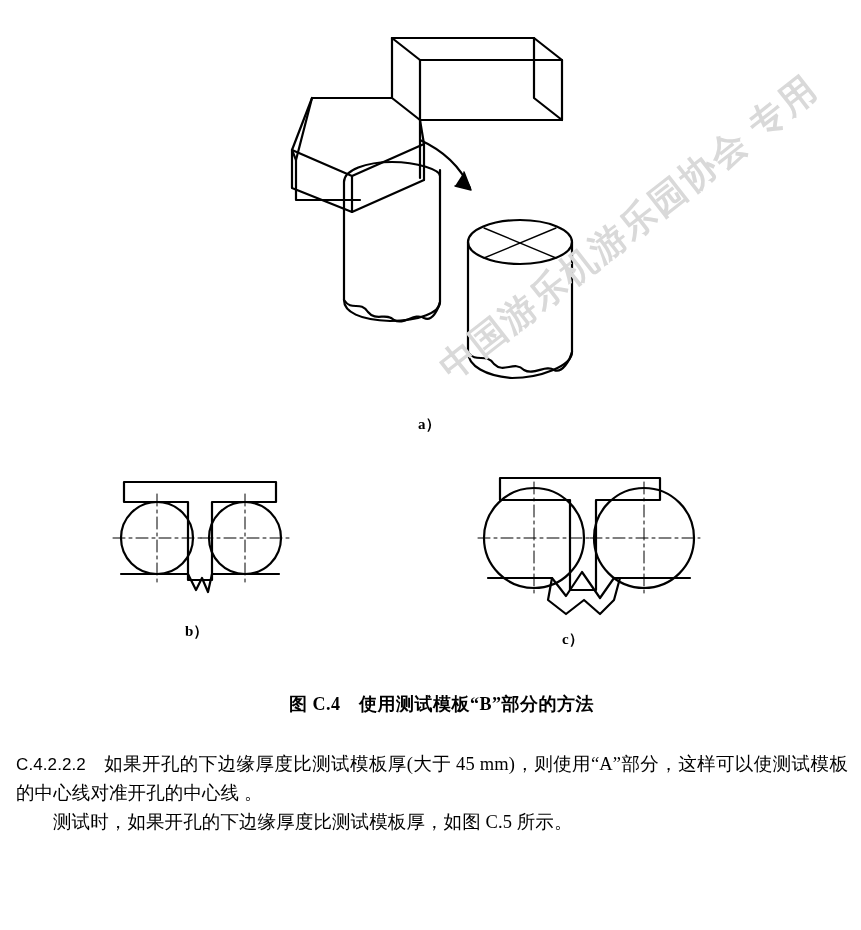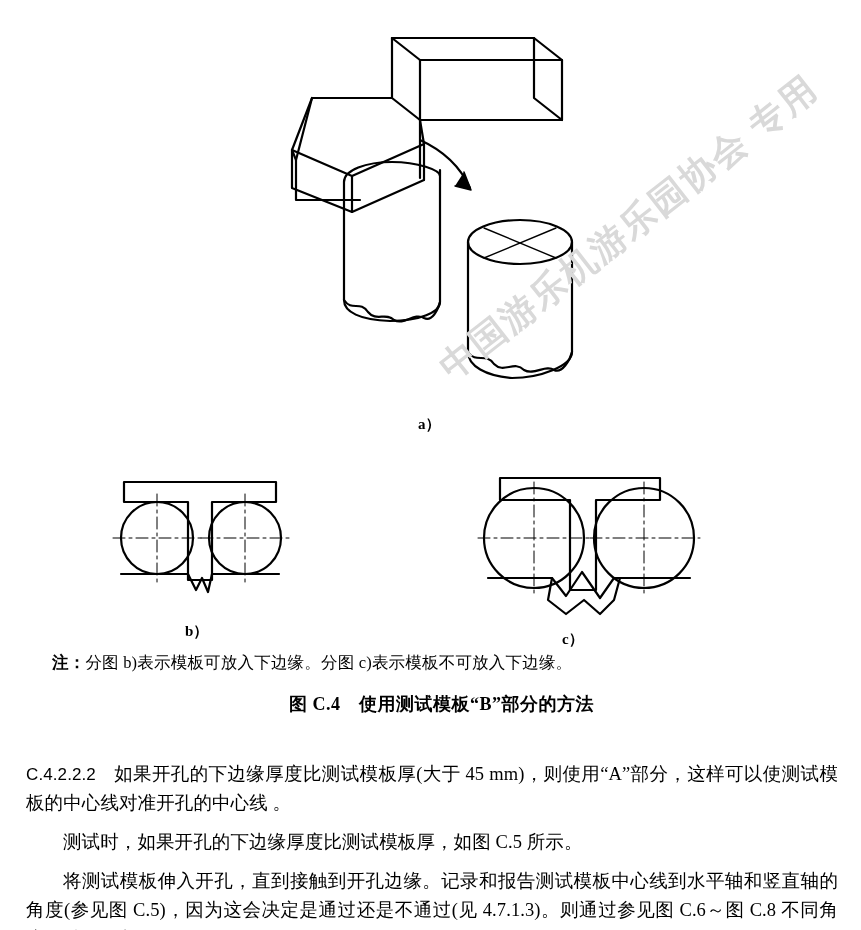--- a/index.html
+++ b/index.html
@@ -98,21 +98,21 @@
     position: absolute;
     left: 16px;
     top: 750px;
     width: 832px;
     font-size: 18.5px;
     line-height: 29px;
     letter-spacing: 0.1px;
     text-align: justify;
   }
   .body-text p {
-    margin: 10px;
+    margin: 0;
     text-indent: 0;
   }
   .body-text p.indent {
     text-indent: 37px;
   }
   .clause-num {
     font-family: "Liberation Sans", sans-serif;
     font-size: 17px;
   }
   .gap-sm { display: inline-block; width: 18px; }
@@ -211,25 +211,21 @@
 
     <div class="fig-label label-a">a）</div>
     <div class="fig-label label-b">b）</div>
     <div class="fig-label label-c">c）</div>
 
     <div class="watermark">
       <div class="watermark-text">中国游乐机游乐园协会 专用</div>
     </div>
   </div>
 
-  <div class="note">
-    <b>注：</b><span>分图 b)表示模板可放入下边缘。分图 c)表示模板不可放入下边缘。</span>
-  </div>
 
   <div class="fig-caption">图 C.4　使用测试模板“B”部分的方法</div>
 
   <div class="body-text">
     <p><span class="clause-num">C.4.2.2.2</span><span class="gap-sm"></span><span>如果开孔的下边缘厚度比测试模板厚(大于 45 mm)，则使用“A”部分，这样可以使测试模板的中心线对准开孔的中心线 。</span></p>
     <p class="indent">测试时，如果开孔的下边缘厚度比测试模板厚，如图 C.5 所示。</p>
-    <p class="indent">将测试模板伸入开孔，直到接触到开孔边缘。记录和报告测试模板中心线到水平轴和竖直轴的角度(参见图 C.5)，因为这会决定是通过还是不通过(见 4.7.1.3)。则通过参见图 C.6～图 C.8 不同角度区域的评判 。</p>
   </div>
 
 </div>
 
 </body></html>

